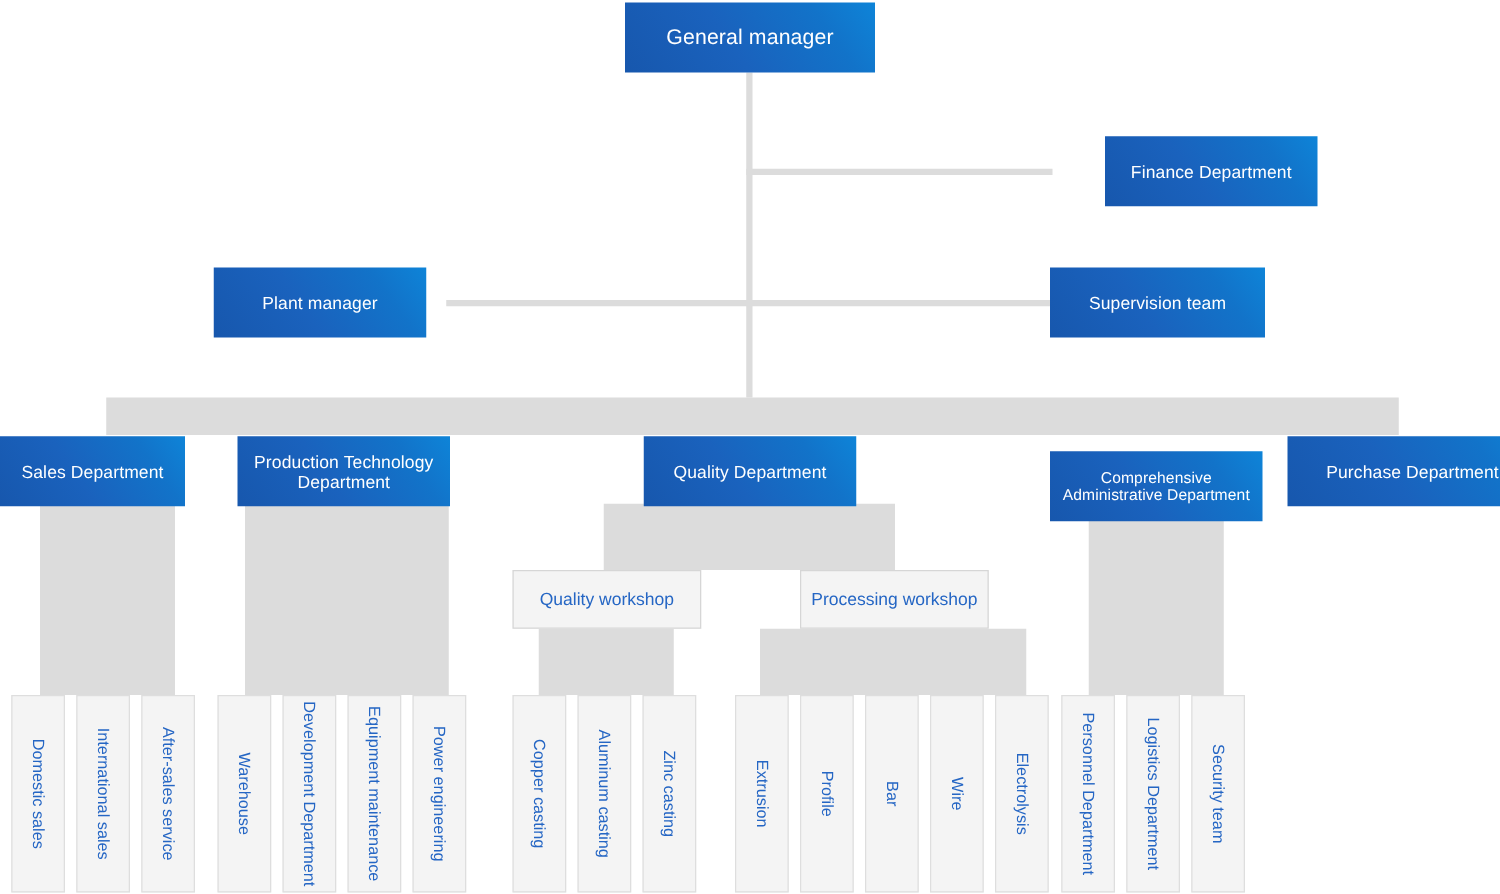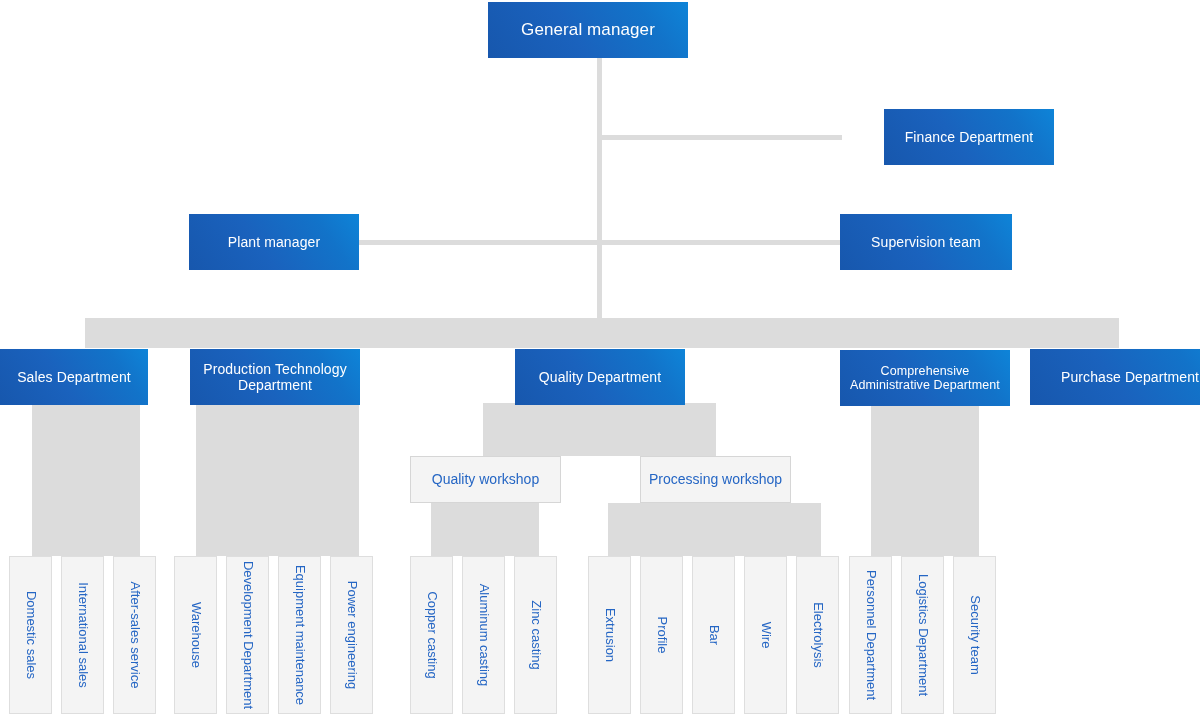--- a/index.html
+++ b/index.html
@@ -96,49 +96,49 @@
   <div class="conn" style="left:196px; top:403px; width:163px; height:153px;"></div>
 
   <div class="conn" style="left:483px; top:403px; width:233px; height:53px;"></div>
 
   <div class="conn" style="left:431px; top:503px; width:108px; height:53px;"></div>
 
   <div class="conn" style="left:608px; top:503px; width:213px; height:53px;"></div>
 
   <div class="conn" style="left:871px; top:403px; width:108px; height:153px;"></div>
 
-  <div class="node-blue big" style="left:488px; top:2px; width:200px; height:56px;">
+  <div class="node-blue big" style="left:500px; top:2px; width:200px; height:56px;">
     <span>General manager</span>
   </div>
 
   <div class="node-blue" style="left:840px; top:109px; width:170px; height:56px;margin-left:44px;">
     <span>Finance Department</span>
   </div>
 
-  <div class="node-blue" style="left:189px; top:214px; width:170px; height:56px;">
+  <div class="node-blue" style="left:171px; top:214px; width:170px; height:56px;">
     <span>Plant manager</span>
   </div>
 
   <div class="node-blue" style="left:840px; top:214px; width:172px; height:56px;">
     <span>Supervision team</span>
   </div>
 
   <div class="node-blue" style="left:0px; top:349px; width:148px; height:56px;">
     <span>Sales Department</span>
   </div>
 
   <div class="node-blue" style="left:515px; top:349px; width:170px; height:56px;">
     <span>Quality Department</span>
   </div>
 
   <div class="node-blue" style="left:190px; top:349px; width:170px; height:56px;">
     <span>Production Technology Department</span>
   </div>
 
-  <div class="node-blue small" style="left:840px; top:350px; width:170px; height:56px;">
+  <div class="node-blue small" style="left:840px; top:361px; width:170px; height:56px;">
     <span>Comprehensive Administrative Department</span>
   </div>
 
   <div class="node-blue" style="left:1030px; top:349px; width:200px; height:56px;">
     <span>Purchase Department</span>
   </div>
 
   <div class="node-light" style="left:410px; top:456px; width:151px; height:47px;">
     <span>Quality workshop</span>
   </div>

